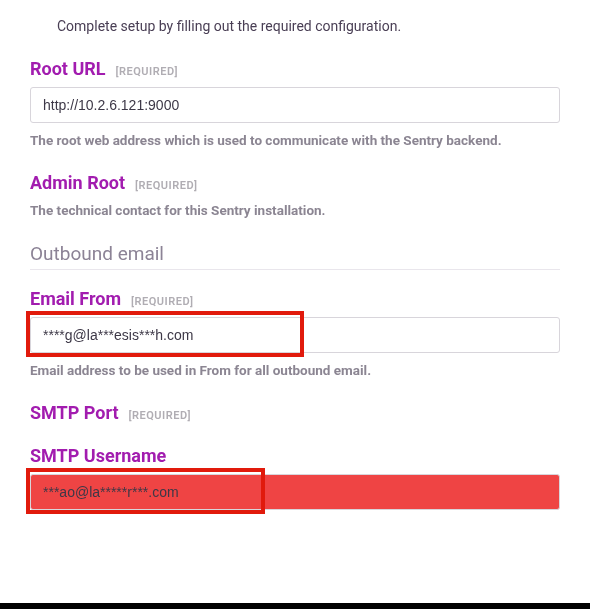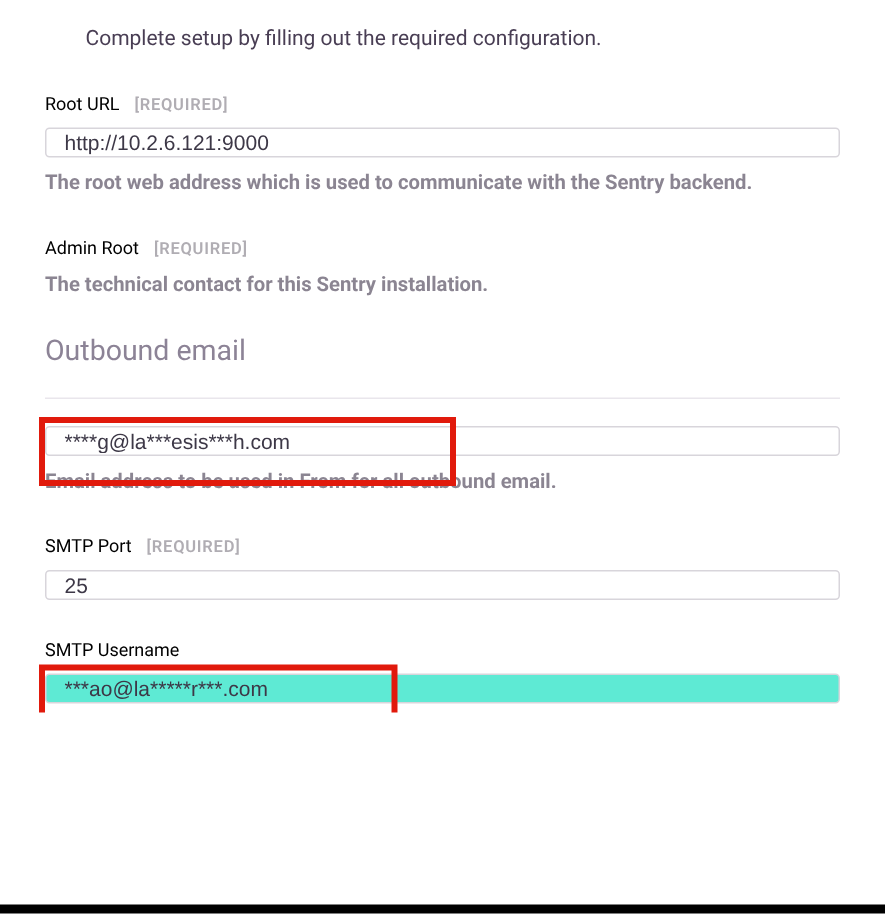--- a/index.html
+++ b/index.html
@@ -20,57 +20,57 @@
       margin-bottom: 24px;
       margin-left: 27px;
     }
     .field-group {
       margin-bottom: 22px;
     }
     .label-row {
       margin-bottom: 8px;
     }
     .label-text {
-      font-size: 12px;
-      font-weight: 400;
-      color: #000000;
+      font-size: 18px;
+      font-weight: 700;
+      color: #a21caf;
     }
     .req-badge {
       font-size: 11px;
       font-weight: 600;
       color: #b0adb3;
       letter-spacing: 0.5px;
       margin-left: 6px;
     }
     .input {
       width: 100%;
-      height: 20px;
+      height: 36px;
       border: 1px solid #d8d5db;
       border-radius: 3px;
       padding: 0 12px;
       font-size: 14px;
       color: #3d3847;
       background: #ffffff;
       outline: none;
     }
     .input.filled {
-      background: #5eead4;
+      background: #ef4444;
     }
     .help-text {
       font-size: 13.5px;
       color: #8b8592;
       margin-top: 8px;
       line-height: 1.4;
       font-weight: bold;
     }
     .section-title {
       font-size: 19px;
       font-weight: 400;
       color: #8c8396;
-      padding-bottom: 20px;
+      padding-bottom: 4px;
       margin-top: 6px;
       margin-bottom: 18px;
       border-bottom: 1px solid #e9e6ec;
     }
     .highlight-wrap {
       position: relative;
     }
     .highlight-box {
       position: absolute;
       border: 4px solid #e11a0c;
@@ -130,33 +130,36 @@
   <div class="label-row">
     <span class="label-text">Admin Root</span>
     <span class="req-badge">[REQUIRED]</span>
   </div>
   <p class="help-text">The technical contact for this Sentry installation.</p>
 </div>
 
 <h2 class="section-title">Outbound email</h2>
 
 <div class="field-group">
+  <div class="label-row">
+    <span class="label-text">Email From</span>
+    <span class="req-badge">[REQUIRED]</span>
+  </div>
   <div class="highlight-wrap">
     <div class="highlight-box hb2"></div>
     <input class="input" type="text" value="****g@la***esis***h.com" style="">
   </div>
   <p class="help-text">Email address to be used in From for all outbound email.</p>
 </div>
 
 <div class="field-group">
   <div class="label-row">
     <span class="label-text">SMTP Port</span>
     <span class="req-badge">[REQUIRED]</span>
   </div>
-  <input class="input" type="text" value="25" style="">
 </div>
 
 <div class="field-group" style="margin-bottom:6px;">
   <div class="label-row">
     <span class="label-text">SMTP Username</span>
   </div>
   <div class="highlight-wrap">
     <div class="highlight-box hb3"></div>
     <input class="input filled" type="text" value="***ao@la*****r***.com" style="">
   </div>

